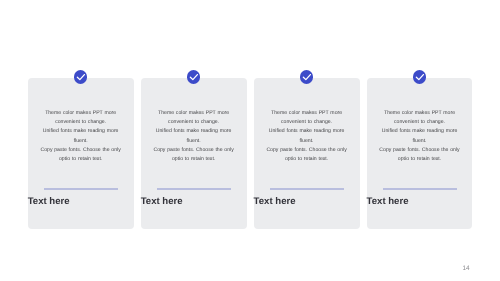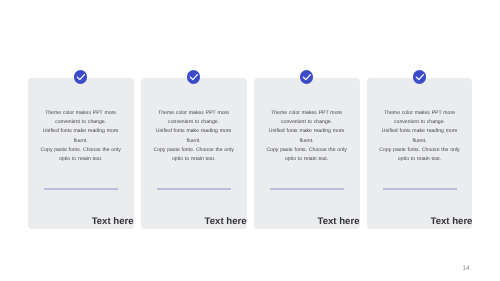--- a/index.html
+++ b/index.html
@@ -9,21 +9,21 @@
   .card{position:absolute;top:0;width:105.9px;height:151px;background:#ebecee;border-radius:4px;}
   .card.c0{left:0px;}
   .card.c1{left:112.97px;}
   .card.c2{left:225.93px;}
   .card.c3{left:338.9px;}
   .badge{position:absolute;top:-7.3px;left:50%;margin-left:-6.7px;width:13.4px;height:13.4px;border-radius:50%;background:#3c4bc9;}
   .badge svg{position:absolute;left:0;top:0;display:block;}
   .body{position:absolute;left:0;top:31.2px;width:100%;text-align:center;}
   .body .ln{font-size:5.15px;line-height:9.33px;color:#47474a;white-space:nowrap;word-spacing:0.35px;}
   .divider{position:absolute;left:50%;margin-left:-36.7px;top:110.4px;width:74.2px;height:1.7px;background:#b9bede;}
-  .heading{position:absolute;left:0;top:138px;width:100%;text-align:right;font-size:9.6px;font-weight:bold;color:#33333a;}
+  .heading{position:absolute;left:0;top:118px;width:100%;text-align:left;font-size:9.6px;font-weight:bold;color:#33333a;}
   .pagenum{position:absolute;right:30.5px;bottom:9px;font-size:6.4px;color:#8e8e92;line-height:1;}
 </style>
 </head>
 <body>
 
 <div class="slide" style="background: rgb(255, 255, 255);">
   <div class="cards">
 
     <div class="card c0" style="background: rgb(235, 236, 238);">
       <div class="badge" style="background: rgb(60, 75, 201);">

